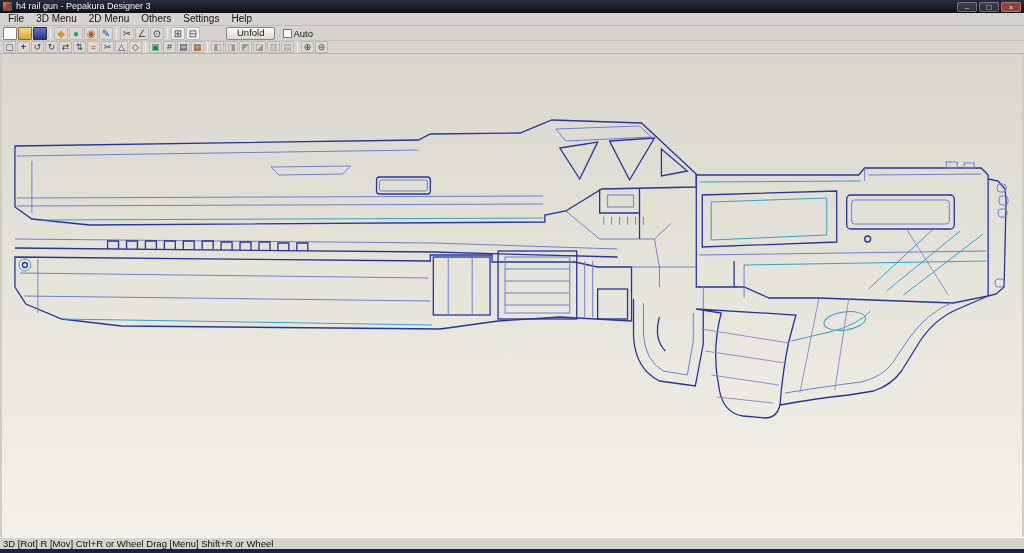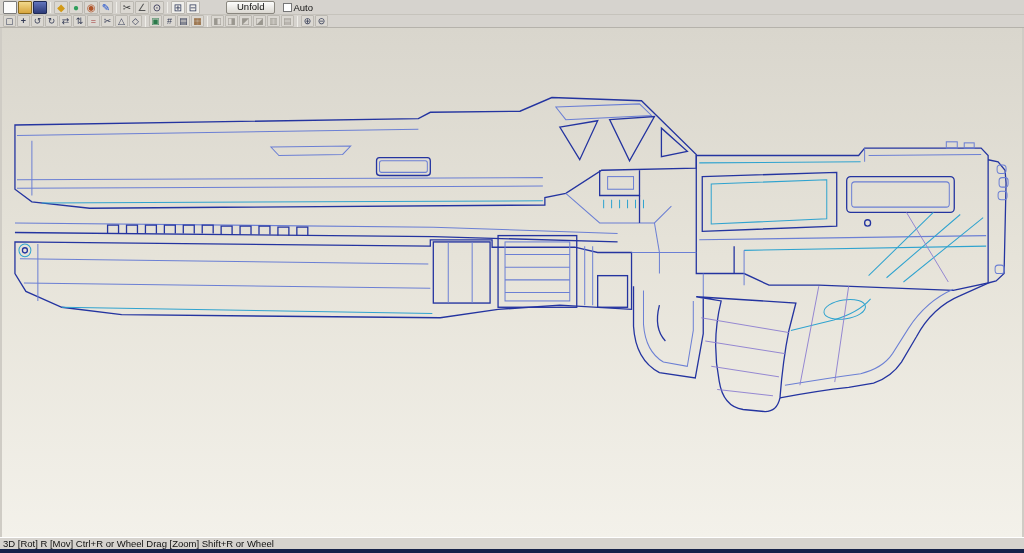--- a/index.html
+++ b/index.html
@@ -42,21 +42,39 @@
 
   
   .statusbar { height: 12px; flex: 0 0 auto; background: #d6d3ce; border-top: 1px solid #ffffff; font-size: 9.5px; line-height: 11px; padding-left: 3px; color: #111; white-space: nowrap; }
   .taskbar-edge { height: 4px; flex: 0 0 auto; background: #16224a; }
 </style>
 </head>
 <body>
 
 <div class="window">
 
-
+  <div class="titlebar">
+    <span class="app-icon"></span>
+    <span class="title-text">h4 rail gun - Pepakura Designer 3</span>
+    <span class="win-controls">
+      <span class="win-btn">–</span>
+      <span class="win-btn">□</span>
+      <span class="win-btn close">×</span>
+    </span>
+  </div>
+
+  <div class="menubar">
+
+  <span class="menu-item">File</span>
+      <span class="menu-item">3D Menu</span>
+      <span class="menu-item">2D Menu</span>
+      <span class="menu-item">Others</span>
+      <span class="menu-item">Settings</span>
+      <span class="menu-item">Help</span>
+    </div>
 
   <div class="toolbar toolbar1">
     <span class="tgroup">
         <span class="ticon" style="background:#fbfbfb;border-color:#7d7d7d"></span>
         <span class="ticon" style="background:linear-gradient(180deg,#f2d98c,#d8a63e);border-color:#8a6a1f"></span>
         <span class="ticon" style="background:linear-gradient(180deg,#6274bd,#2c3a78);border-color:#1f2a55"></span>
       </span>
     <span class="sep"></span>
     <span class="tgroup">
         <span class="ticon" style="color:#d29a17">◆</span>
@@ -215,18 +233,18 @@
         <path class="wd" d="M781,406 Q820,399 850,396 L875,392 Q893,386 903,372 L918,348 Q934,320 962,309 L990,297"></path>
         <path class="wl" d="M786,394 Q830,387 862,383 Q884,378 894,364 L910,340 Q928,314 955,303"></path>
         <path class="wc" d="M792,342 L835,332 Q860,325 872,312"></path>
         <ellipse class="wc" cx="846" cy="322" rx="21" ry="9" transform="rotate(-8 846 322)"></ellipse>
         <path class="wp" d="M820,300 L801,394 M850,300 L836,391"></path>
       </g>
     </svg>
   </div>
 
   <div class="statusbar">
-    <span>3D [Rot] R [Mov] Ctrl+R or Wheel Drag [Zoom] Shift+R or Wheel</span>
+    <span>3D [Rot] R [Mov] Ctrl+R or Wheel Drag [Menu] Shift+R or Wheel</span>
   </div>
 
   <div class="taskbar-edge"></div>
 
 </div>
 
 </body></html>

